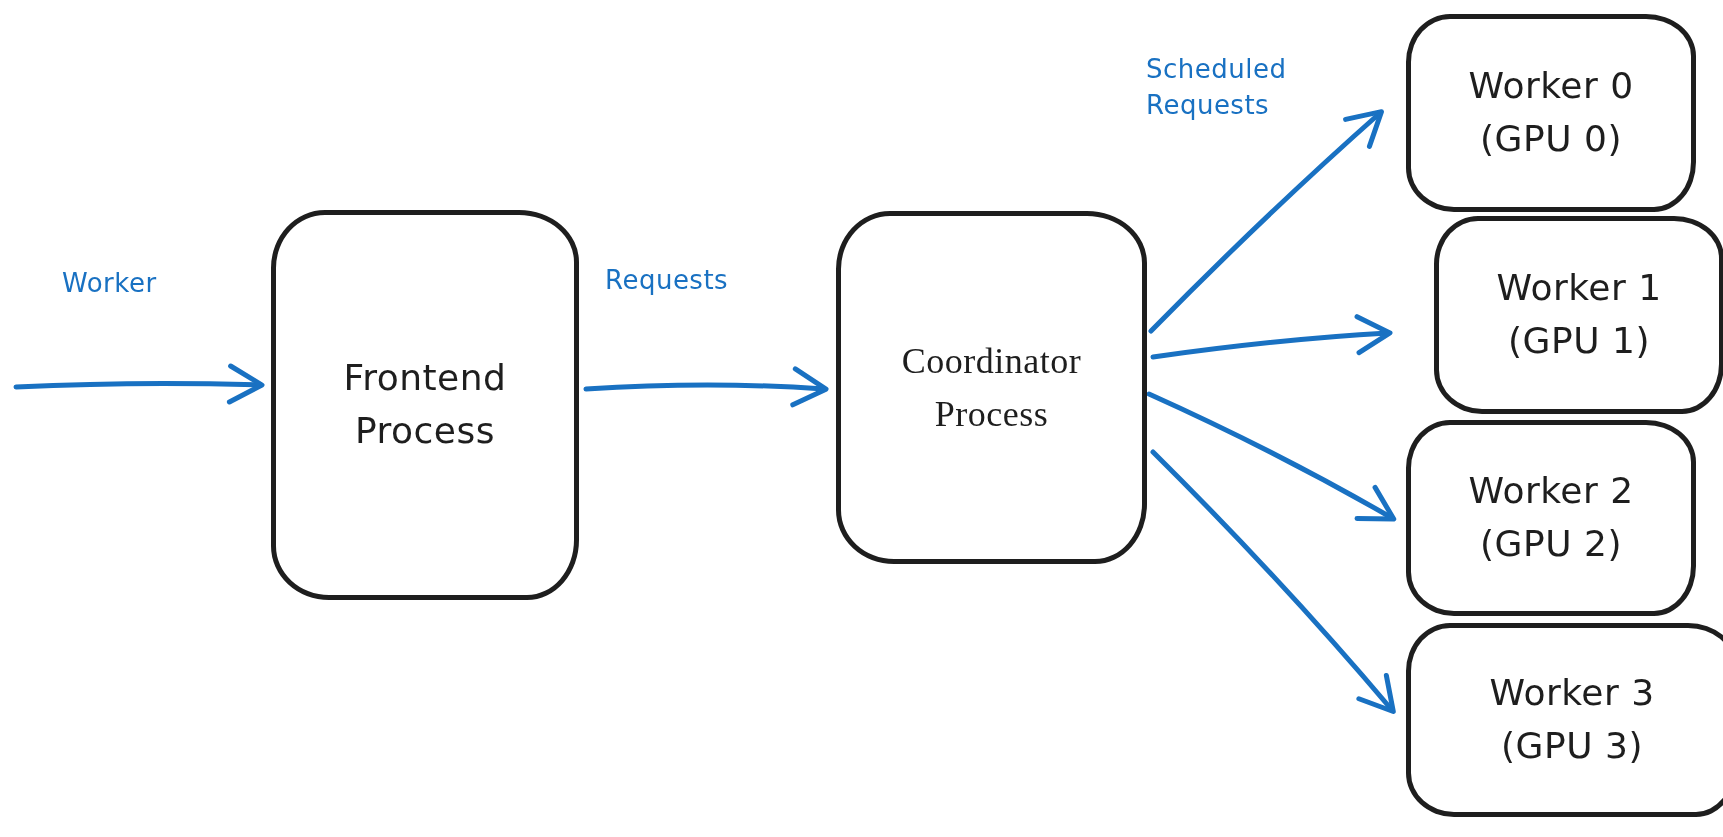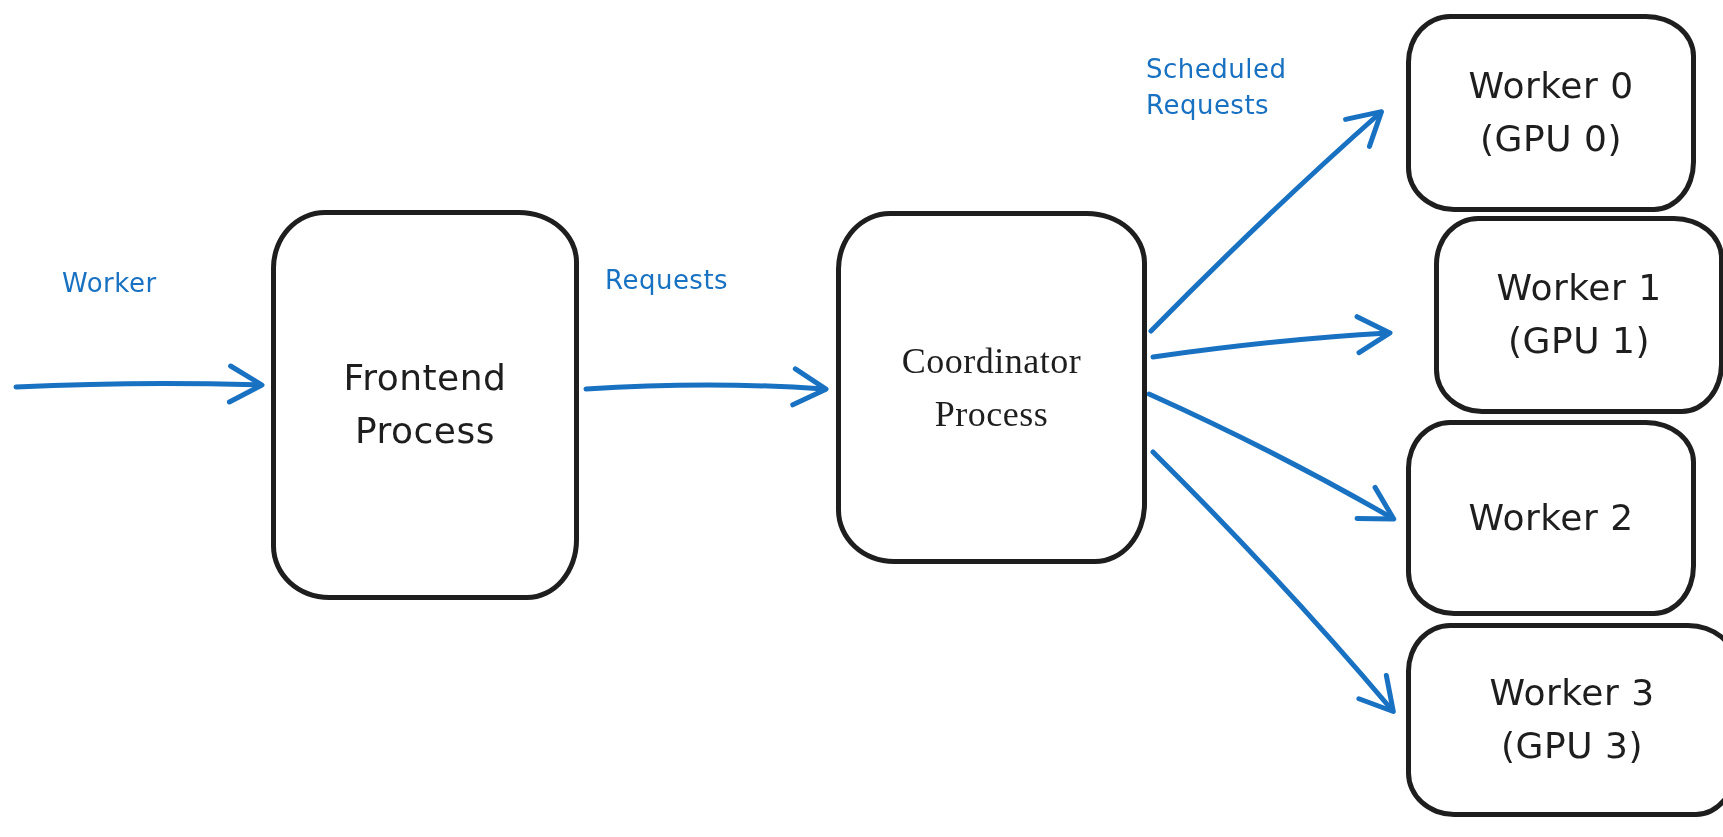--- a/index.html
+++ b/index.html
@@ -78,20 +78,21 @@
     <span>(GPU 0)</span>
   </div>
 
   <div class="node worker worker1">
     <span>Worker 1</span>
     <span>(GPU 1)</span>
   </div>
 
   <div class="node worker worker2">
     <span>Worker 2</span>
+    <span>(GPU 2)</span>
   </div>
 
   <div class="node worker worker3">
     <span>Worker 3</span>
     <span>(GPU 3)</span>
   </div>
 
   <div class="edge-label lbl-user">
     <div>Worker</div>
   </div>

